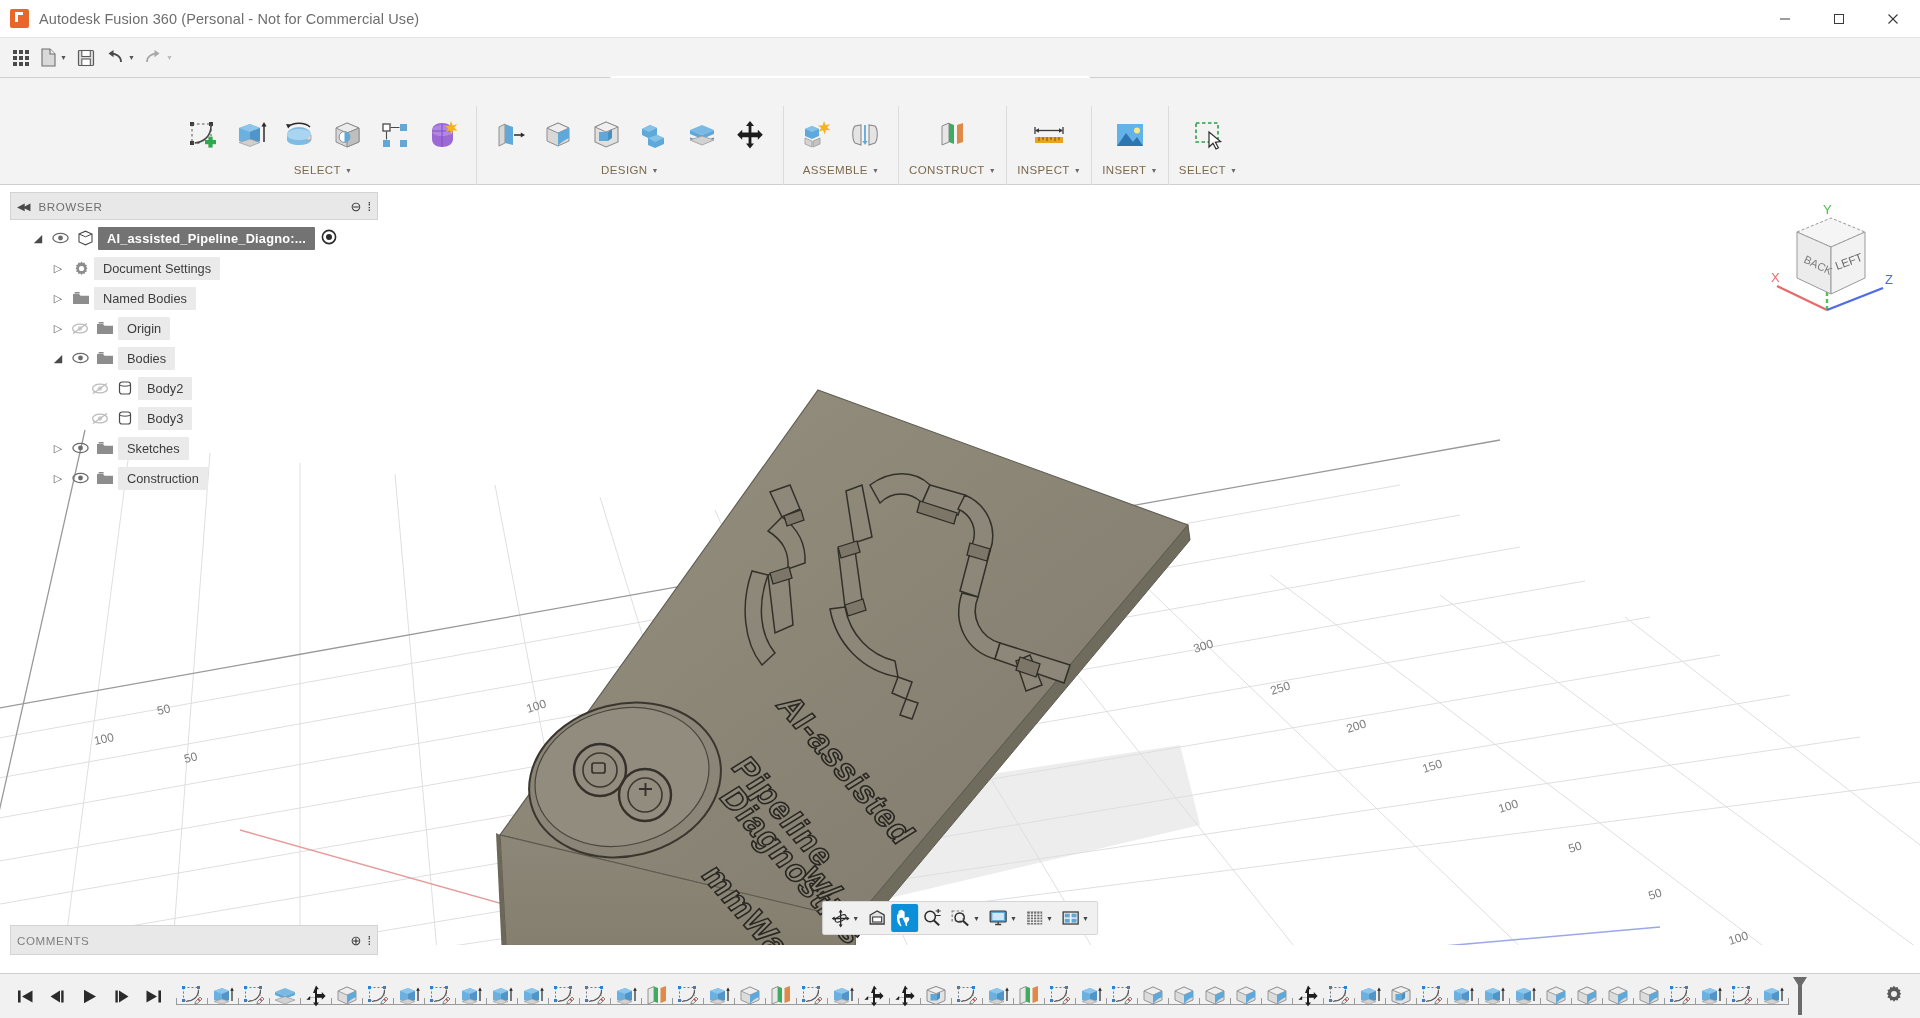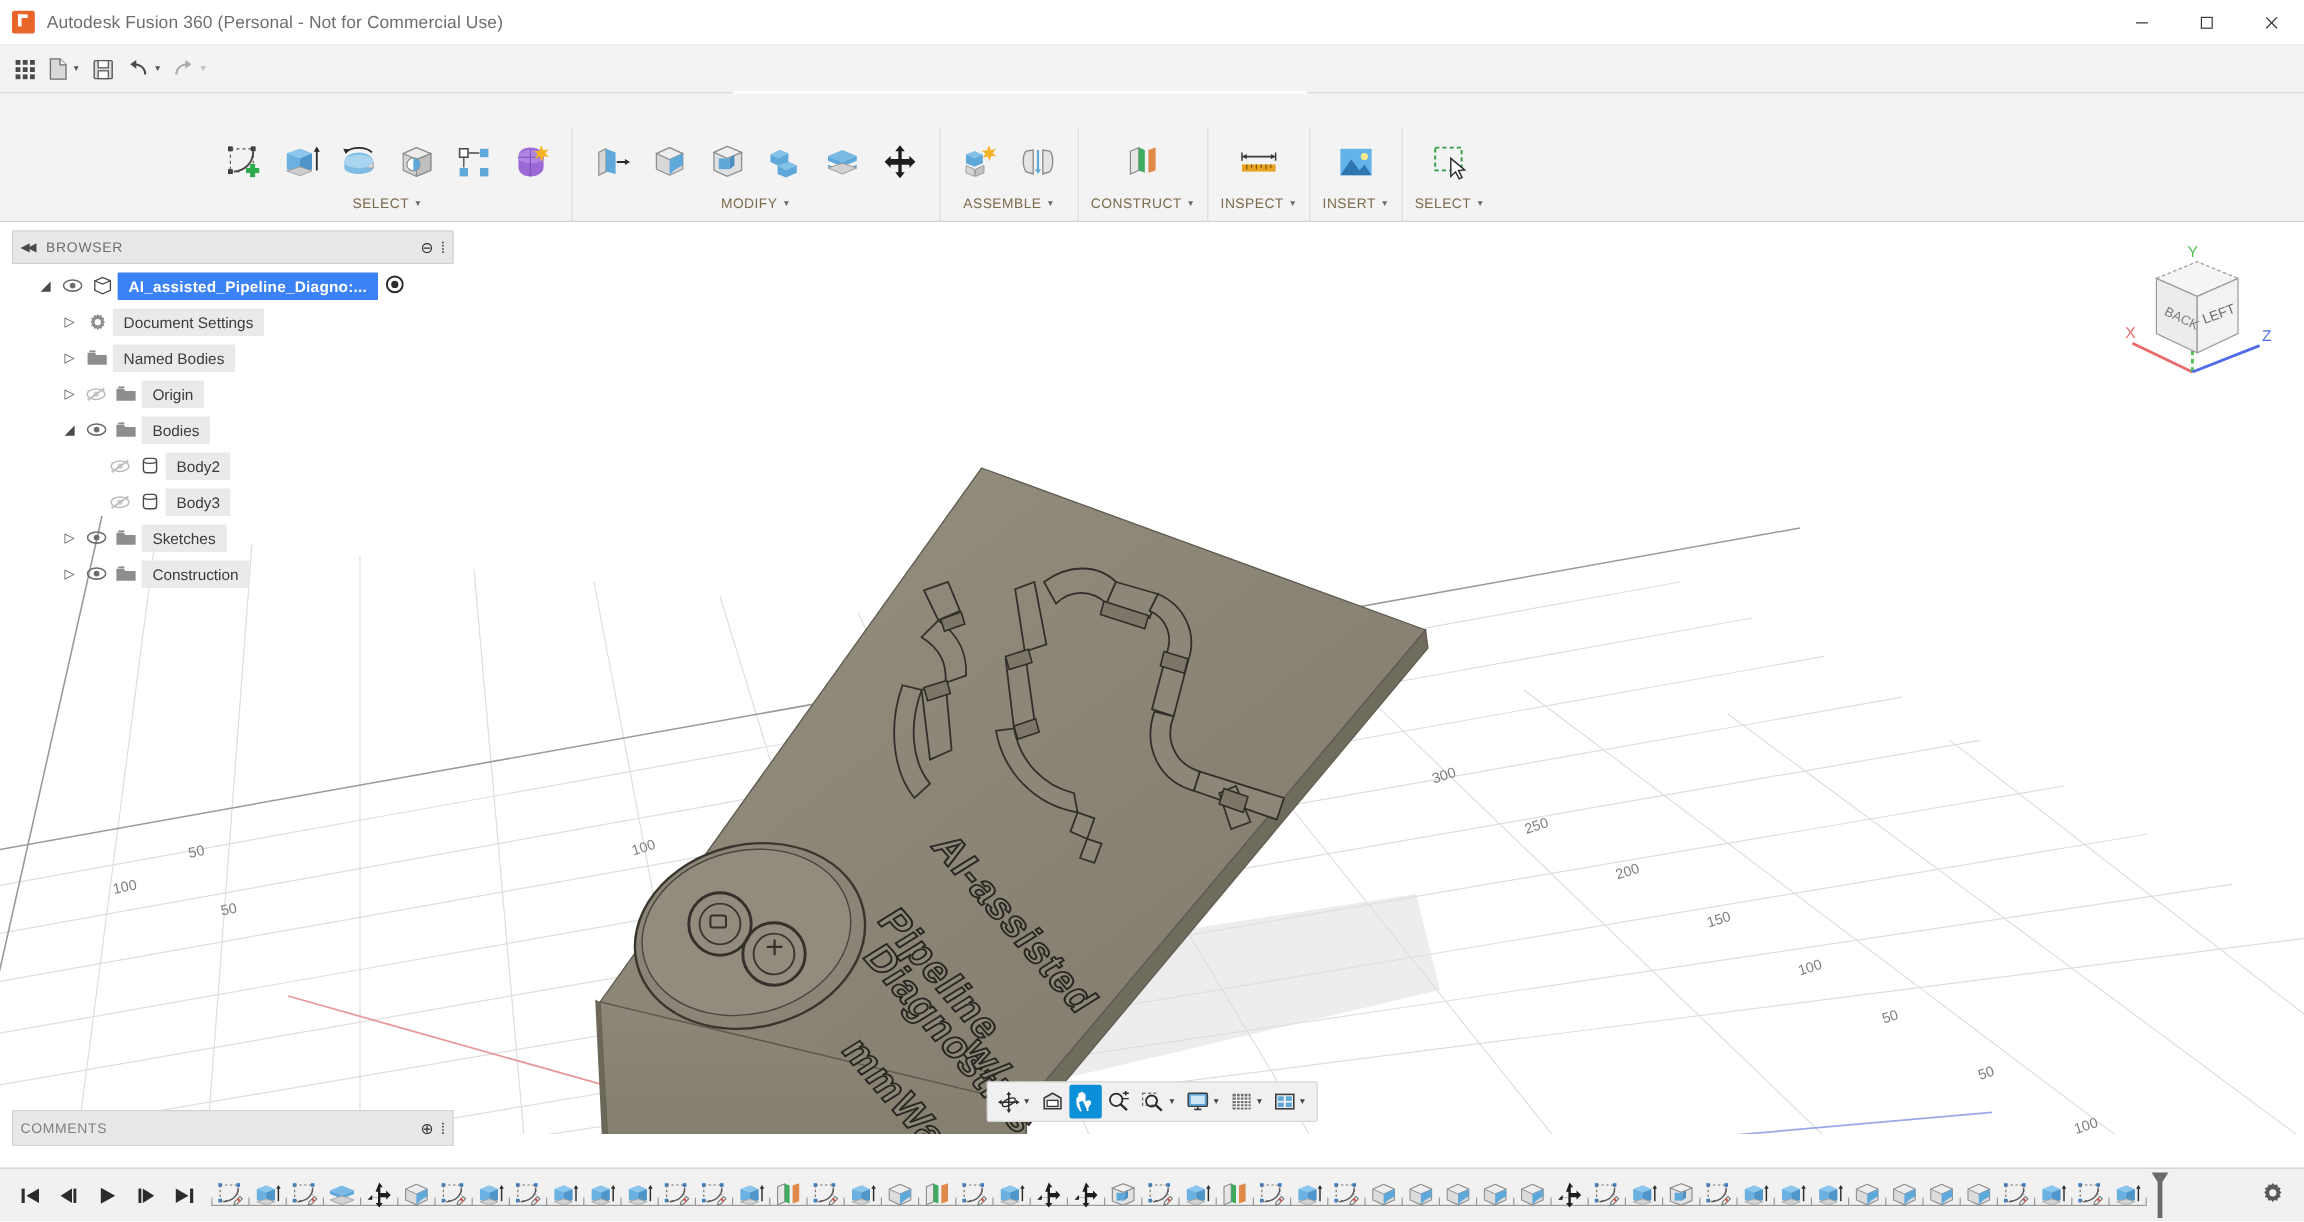--- a/index.html
+++ b/index.html
@@ -165,21 +165,21 @@
   .twist {
     width: 20px; text-align: center; color: #555; font-size: 11px; flex: none;
   }
   .twist.open { color: #4a4a4a; }
   .eye { width: 24px; flex: none; display: flex; align-items: center; justify-content: center; }
   .ficon { width: 26px; flex: none; display: flex; align-items: center; justify-content: center; }
   .tlabel {
     background: #eaeaea; padding: 4px 9px; border-radius: 1px; font-size: 12.8px; color: #3c3c3c;
     white-space: nowrap;
   }
-  .trow.root .tlabel { background: #3b82f6; color: #ffffff; font-weight: bold; letter-spacing: .2px; }
+  .trow.root .tlabel { background: #737373; color: #ffffff; font-weight: bold; letter-spacing: .2px; }
   .root-dot { margin-left: 6px; }
 
   
   .viewport {
     position: absolute; left: 0; top: 185px; width: 1920px; height: 760px;
     background: #ffffff; overflow: hidden;
   }
   .viewcube { position: absolute; right: 25px; top: 15px; }
   .navbar-v {
     position: absolute; left: 50%; transform: translateX(-50%); bottom: 10px;
@@ -465,21 +465,21 @@
               <path d="M5 22 L17 27 L29 22 L17 18 Z" fill="#d2d2d2" stroke="#9a9a9a" stroke-width="0.8"></path>
             </svg>
           </div>
           <div class="tool">
             <svg width="34" height="34" viewBox="0 0 34 34">
               <path d="M17 3 l4 5 h-2.6 v6.4 H24.8 V11.8 l5 5 -5 5 v-2.6 H18.4 V25.6 H21 l-4 5 -4 -5 h2.6 V19.2 H9.2 v2.6 l-5 -5 5 -5 v2.6 h6.4 V8 H13 Z" fill="#1d1d1d"></path>
             </svg>
           </div>
         </div>
         <div class="panel-title">
-          <span>MODIFY</span>
+          <span>DESIGN</span>
           <span class="tcaret">▼</span>
         </div>
       </div>
 
       <div class="panel">
         <div class="panel-row">
           <div class="tool">
             <svg width="34" height="34" viewBox="0 0 34 34">
               <path d="M5 11 L12 8 L19 11 V18 L12 21 L5 18 Z" fill="#5fa8da"></path>
               <path d="M5 11 L12 8 L19 11 L12 14 Z" fill="#85c2e8"></path>

